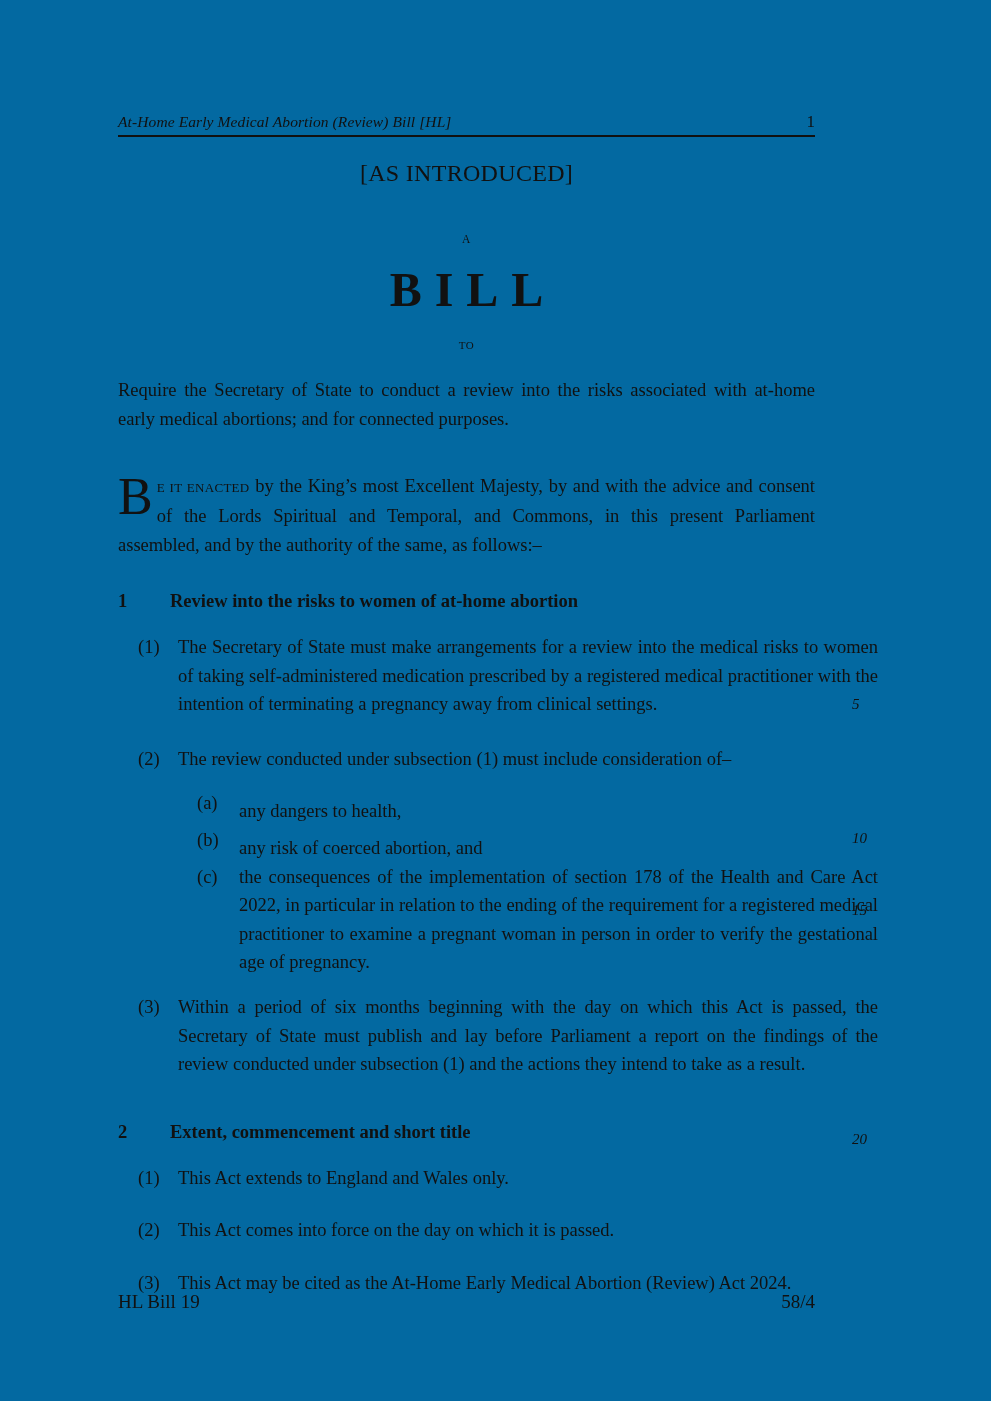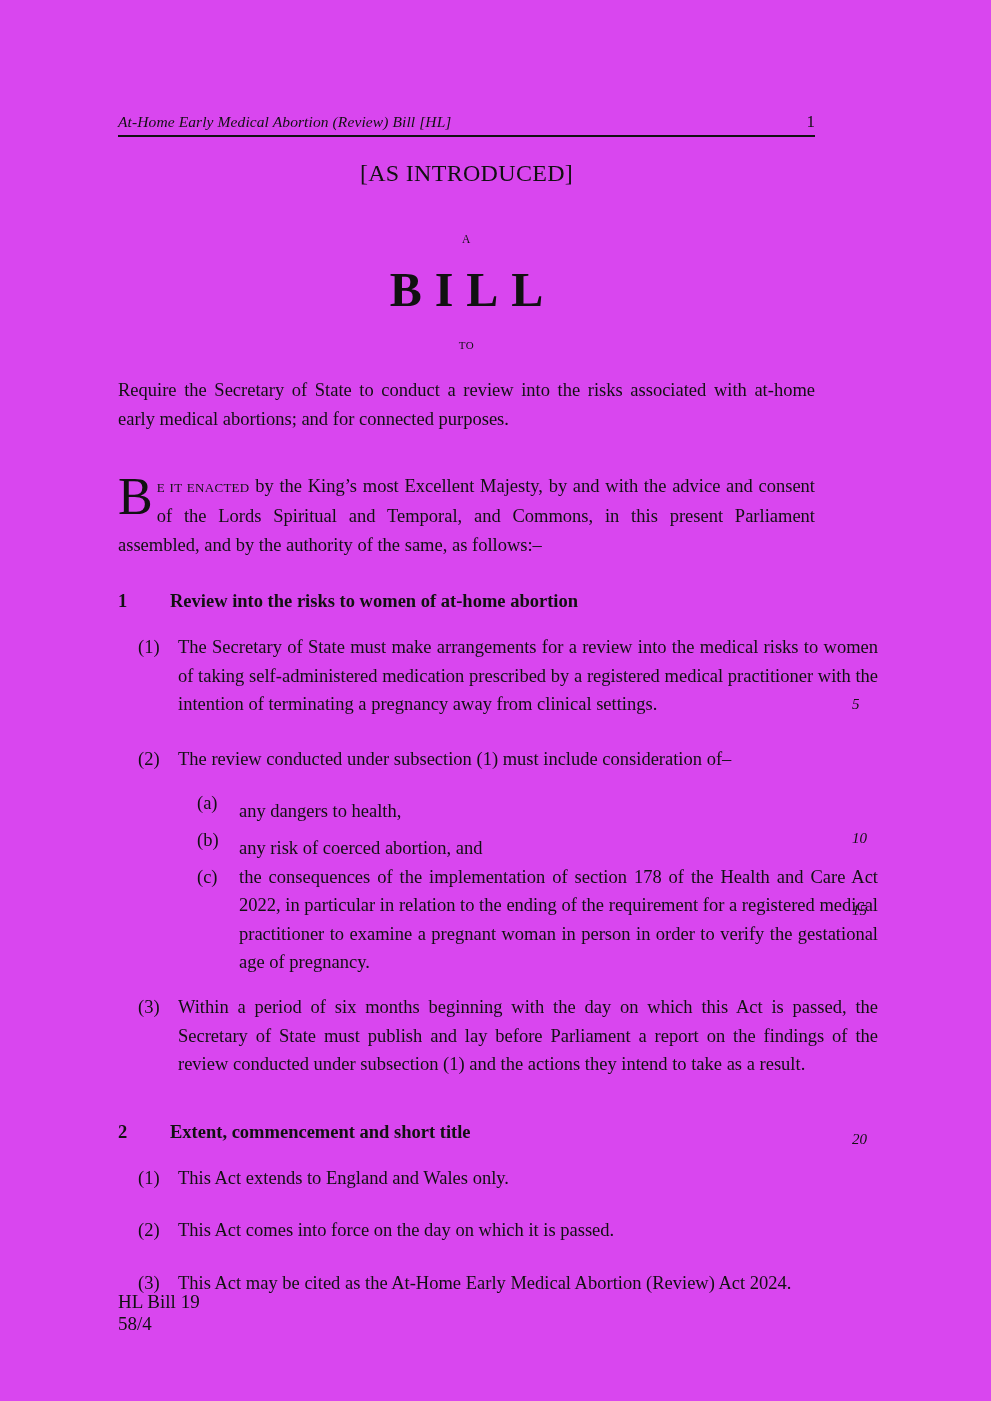--- a/index.html
+++ b/index.html
@@ -9,21 +9,21 @@
     background: #ffffff;
   }
   body {
     font-family: "Liberation Serif", "DejaVu Serif", serif;
     color: #111111;
   }
   .page {
     position: relative;
     width: 991px;
     height: 1401px;
-    background: #d946ef;
+    background: #0369a1;
     overflow: hidden;
     box-sizing: border-box;
   }
 
   
   .running-header {
     position: absolute;
     left: 118px;
     top: 112px;
     width: 697px;
@@ -218,21 +218,20 @@
   
   .footer {
     position: absolute;
     left: 118px;
     top: 1291px;
     width: 697px;
     display: flex;
     justify-content: space-between;
     align-items: baseline;
     font-size: 19px;
-    flex-direction: column;
   }
 </style>
 </head>
 <body>
 
 <div class="page">
 
   <div class="running-header">
     <span class="rh-title">At-Home Early Medical Abortion (Review) Bill [HL]</span>
     <span class="rh-pageno">1</span>

